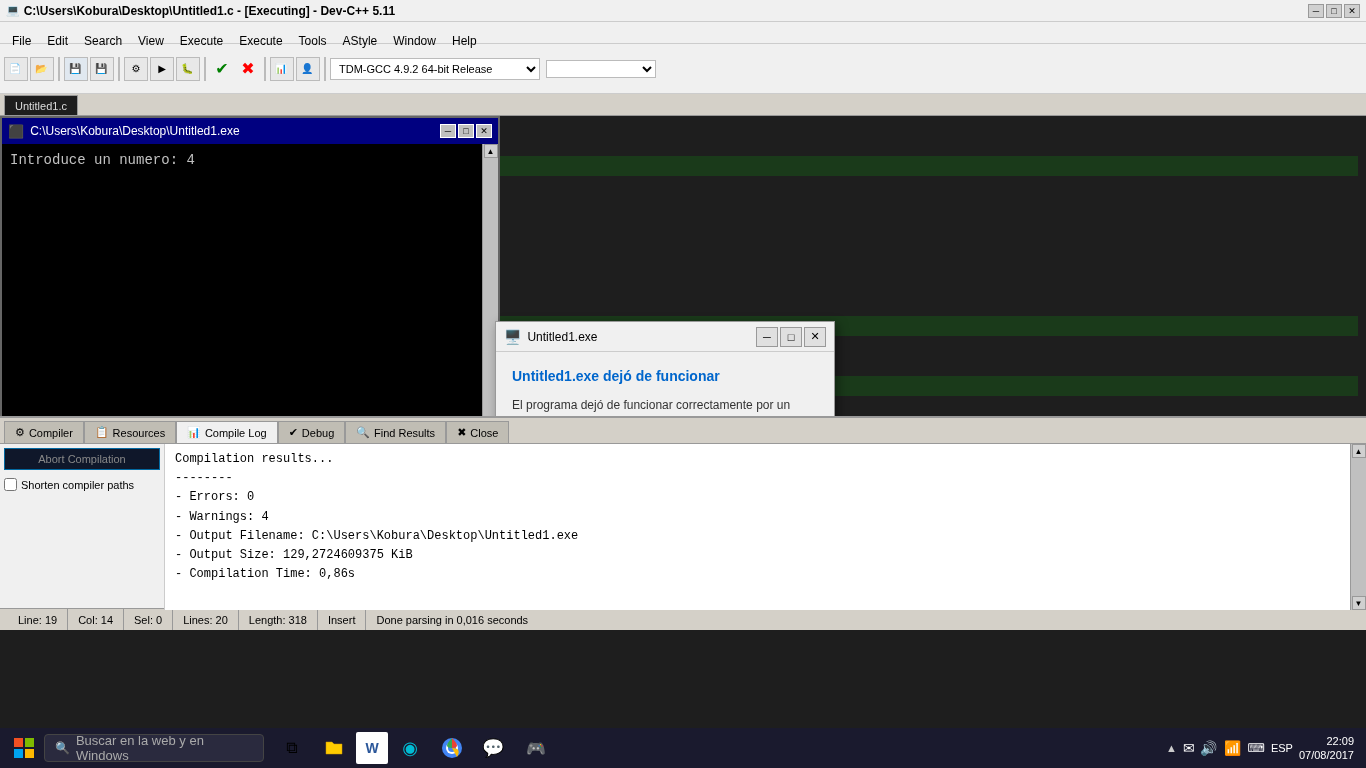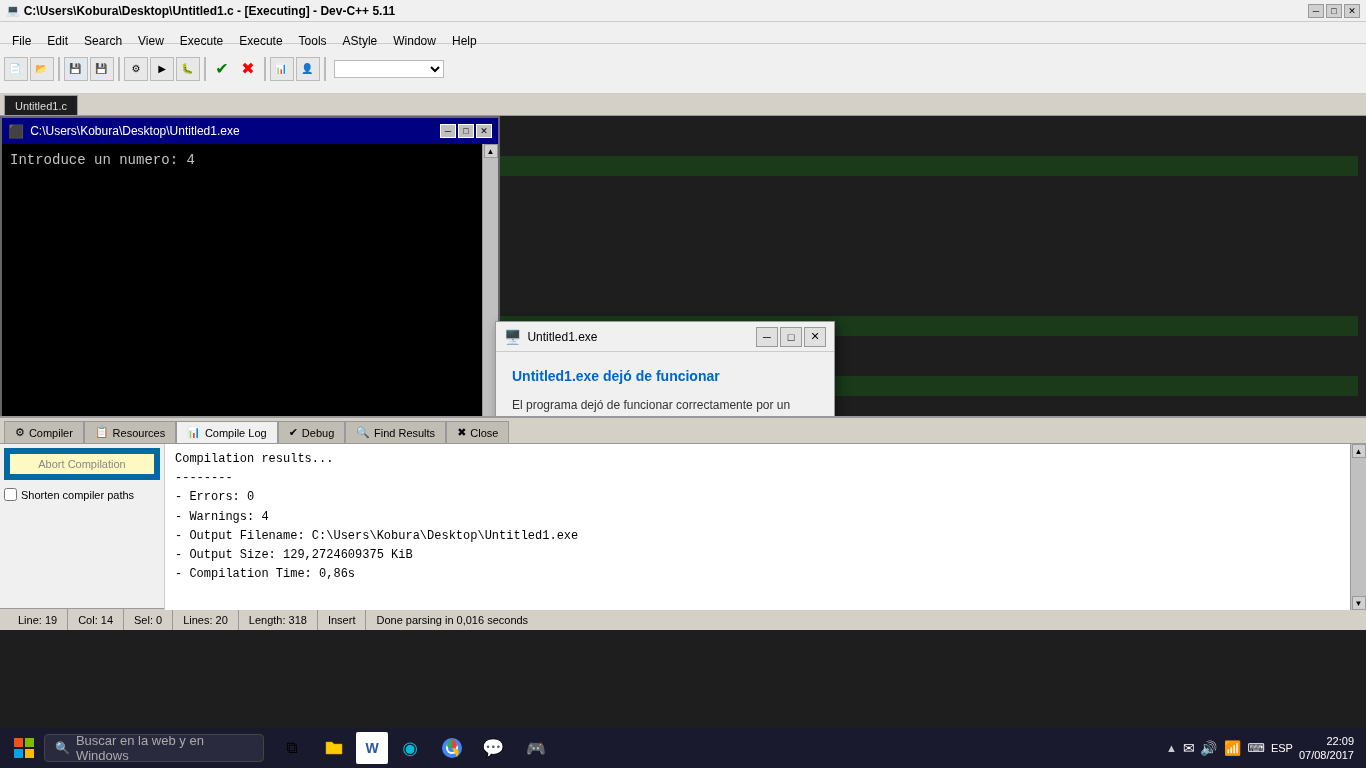--- a/index.html
+++ b/index.html
@@ -241,22 +241,22 @@
       width: 165px;
       padding: 4px;
       border-right: 1px solid #ccc;
       display: flex;
       flex-direction: column;
       gap: 8px;
     }
 
     .abort-btn {
       padding: 4px 8px;
-      background: #fef9c3;
-      border: 6px solid #0369a1;
+      background: #0f172a;
+      border: 1px solid #0369a1;
       font-size: 11px;
       cursor: pointer;
       color: #888;
       width: 100%;
     }
 
     .shorten-checkbox {
       display: flex;
       align-items: center;
       gap: 4px;
@@ -398,20 +398,23 @@
   <button class="toolbar-btn">⚙</button>
   <button class="toolbar-btn">▶</button>
   <button class="toolbar-btn">🐛</button>
   <div class="toolbar-separator"></div>
   <button style="width:24px;height:24px;background:transparent;border:none;cursor:pointer;color:green;font-size:16px;">✔</button>
   <button style="width:24px;height:24px;background:transparent;border:none;cursor:pointer;color:red;font-size:16px;">✖</button>
   <div class="toolbar-separator"></div>
   <button class="toolbar-btn">📊</button>
   <button class="toolbar-btn">👤</button>
   <div class="toolbar-separator"></div>
+  <select class="toolbar-dropdown" style="width:210px;">
+    <option>TDM-GCC 4.9.2 64-bit Release</option>
+  </select>
   <div style="display:flex; flex-direction:column; gap:2px; margin-left: 4px;">
     <select class="toolbar-dropdown" style="width:110px; height:18px; font-size:10px;"></select>
   </div>
 </div>
 
 <div id="tab-bar">
   <div class="tab active">
     <span>Untitled1.c</span>
   </div>
 </div>

